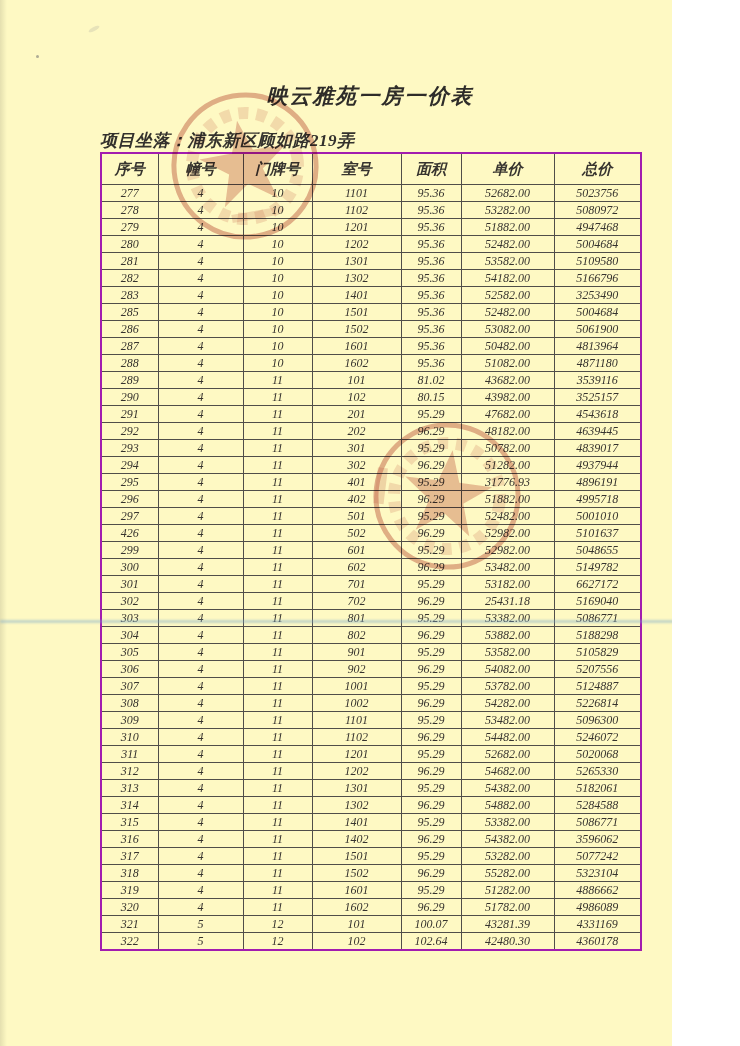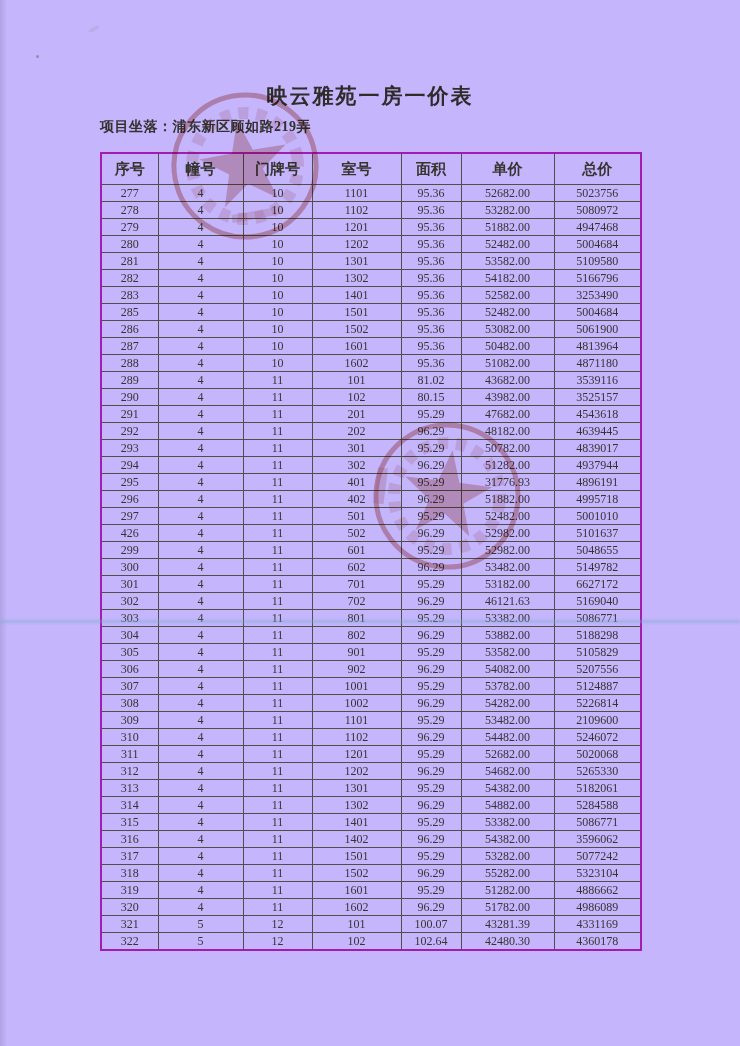--- a/index.html
+++ b/index.html
@@ -1,37 +1,38 @@
 <!DOCTYPE html>
 <html><head>
 <meta charset="utf-8">
 <style>
   html,body { margin:0; padding:0; background:#ffffff; }
   .page {
     position:relative;
-    width:740px; height:1046px;
-    background:#c4b5fd;
+    width:672px; height:1046px;
+    background:#fef9c3;
     overflow:hidden;
     font-family:"Liberation Serif","DejaVu Serif",serif;
+    font-style:italic;
   }
   .page::before {
     content:"";
     position:absolute; left:0; top:0; bottom:0; width:7px;
     background:linear-gradient(to right, rgba(0,0,0,0.10), rgba(0,0,0,0));
     pointer-events:none;
   }
   .doc-title {
     position:absolute; left:100px; top:82px; width:540px;
     text-align:center;
     font-size:21px; font-weight:bold; color:#2e2c29;
     letter-spacing:2px;
   }
   .doc-location {
-    position:absolute; left:100px; top:118px;
-    font-size:14px; font-weight:bold; color:#33312d;
+    position:absolute; left:100px; top:129px;
+    font-size:17px; font-weight:bold; color:#33312d;
     letter-spacing:0.5px;
     text-align:center;
   }
   table.price-table {
     position:absolute; left:100px; top:152px; width:540px;
     border-collapse:collapse; table-layout:fixed;
     color:#37342f;
     border:2px solid #a21caf;
   }
   .price-table th, .price-table td {
@@ -305,21 +306,21 @@
           <td>95.29</td>
           <td>53182.00</td>
           <td>6627172</td>
         </tr>
         <tr>
           <td>302</td>
           <td>4</td>
           <td>11</td>
           <td>702</td>
           <td>96.29</td>
-          <td>46121.63</td>
+          <td>25431.18</td>
           <td>5169040</td>
         </tr>
         <tr>
           <td>303</td>
           <td>4</td>
           <td>11</td>
           <td>801</td>
           <td>95.29</td>
           <td>53382.00</td>
           <td>5086771</td>
@@ -369,21 +370,21 @@
           <td>54282.00</td>
           <td>5226814</td>
         </tr>
         <tr>
           <td>309</td>
           <td>4</td>
           <td>11</td>
           <td>1101</td>
           <td>95.29</td>
           <td>53482.00</td>
-          <td>2109600</td>
+          <td>5096300</td>
         </tr>
         <tr>
           <td>310</td>
           <td>4</td>
           <td>11</td>
           <td>1102</td>
           <td>96.29</td>
           <td>54482.00</td>
           <td>5246072</td>
         </tr>

